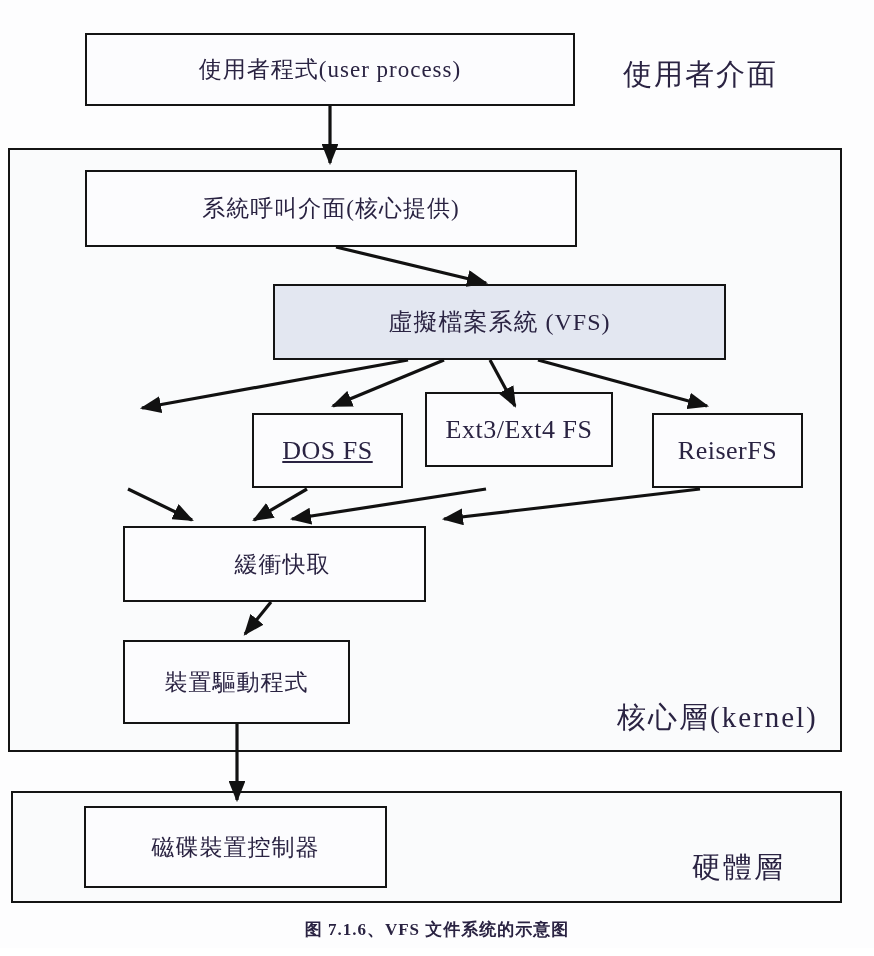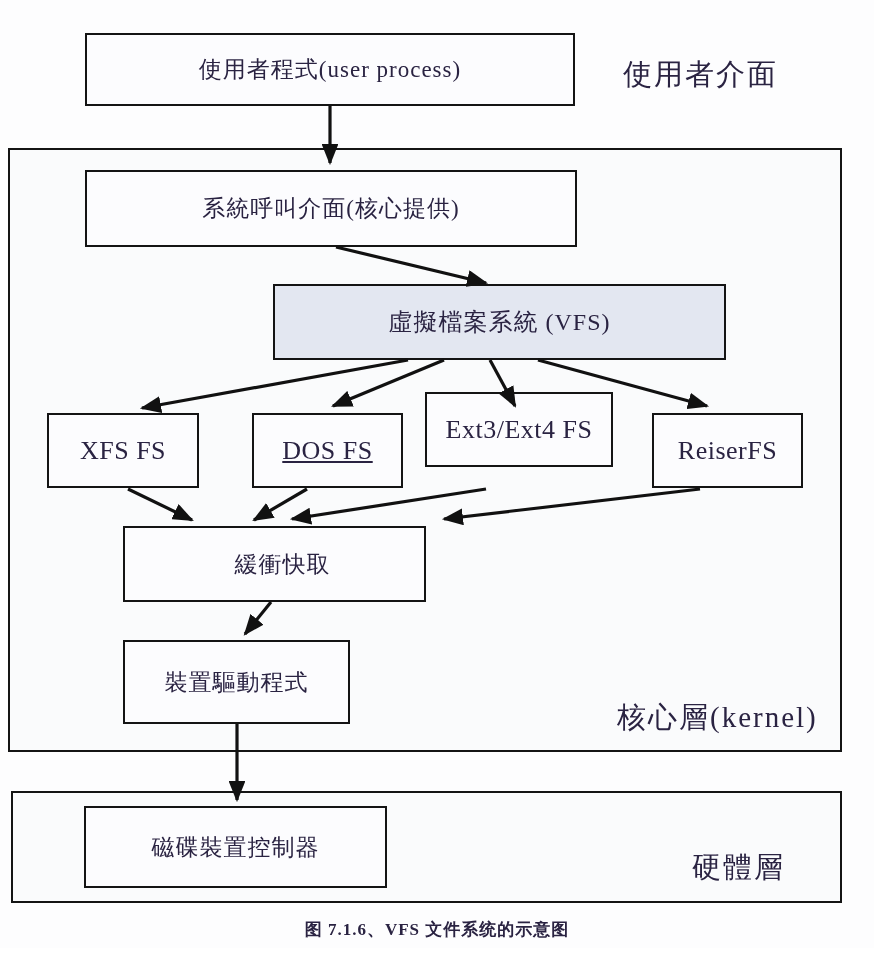--- a/index.html
+++ b/index.html
@@ -80,23 +80,20 @@
   </div>
 
   <div class="box" id="node-syscall">
     <span>系統呼叫介面(核心提供)</span>
   </div>
 
   <div class="box" id="node-vfs">
     <span>虛擬檔案系統 (VFS)</span>
   </div>
 
-  <div class="box latin" id="node-xfs">
-    <span>XFS FS</span>
-  </div>
 
   <div class="box latin" id="node-dos">
     <span>DOS FS</span>
   </div>
 
   <div class="box latin" id="node-ext">
     <span>Ext3/Ext4 FS</span>
   </div>
 
   <div class="box latin" id="node-reiser">

